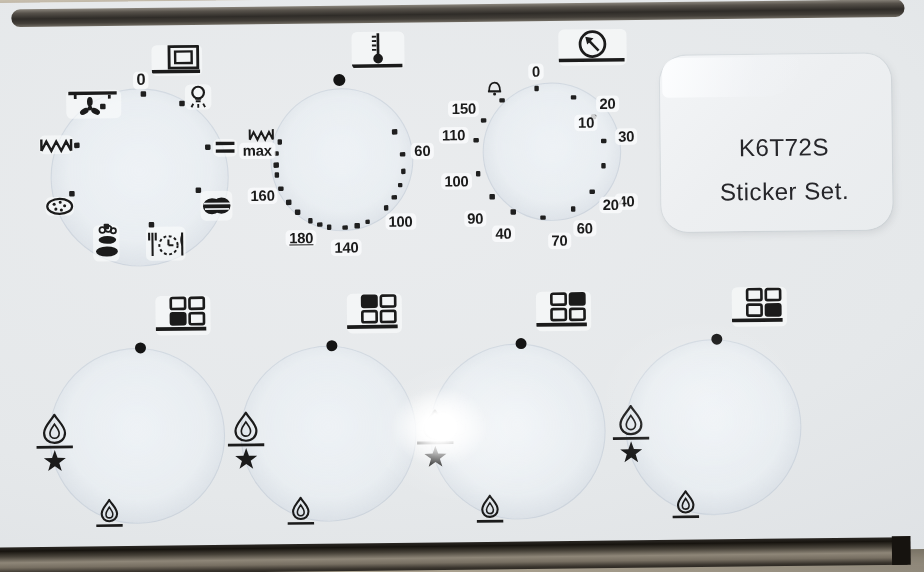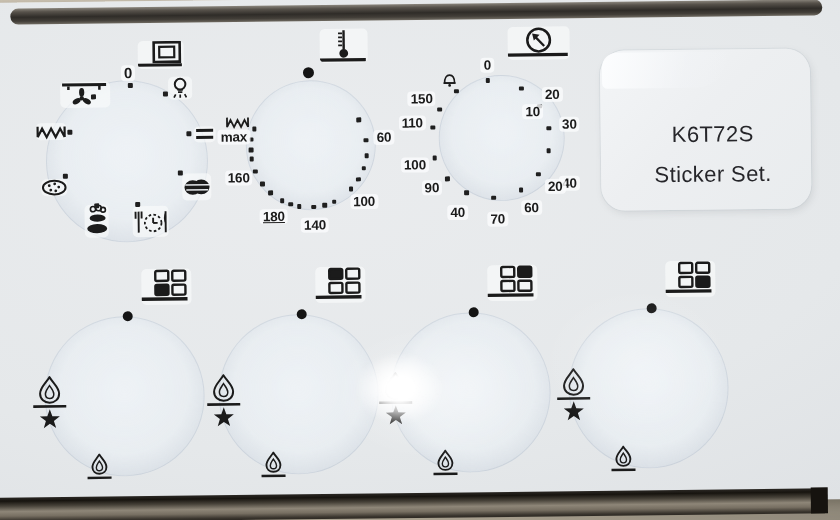--- a/index.html
+++ b/index.html
@@ -204,23 +204,23 @@
             <i class="tick" style="left: 52.2893px; top: 97.7332px;"></i>
             <i class="tick" style="left: 59.4271px; top: 79.6128px;"></i>
             <i class="tick" style="left: 76.159px; top: 61.67px;"></i>
             <span class="dial-num" style="left: 107.417px; top: 36.0451px;">0</span>
             <span class="dial-num" style="left: 152.394px; top: 42.1562px; margin-top: 41px;">10</span>
             <span class="dial-num" style="left: 172px; top: 66.4289px;">20</span>
             <span class="dial-num" style="left: 188.785px; top: 96.1081px;">30</span>
             <span class="dial-num" style="left: 188.252px; top: 126.633px; margin-top: 28px;">40</span>
             <span class="dial-num" style="left: 173.891px; top: 158.145px;">20</span>
             <span class="dial-num" style="left: 150px; top: 179.282px;">60</span>
-            <span class="dial-num" style="left: 116px; top: 189.951px;">70</span>
+            <span class="dial-num" style="left: 127px; top: 189.951px;">70</span>
             <span class="dial-num" style="left: 76.1905px; top: 182.505px;">40</span>
-            <span class="dial-num" style="left: 50.5484px; top: 158px;">90</span>
+            <span class="dial-num" style="left: 50.5484px; top: 169px;">90</span>
             <span class="dial-num" style="left: 33.9155px; top: 134.721px;">100</span>
             <span class="dial-num" style="left: 31.7482px; top: 93.3671px;">110</span>
             <span class="dial-num" style="left: 41.4266px; top: 68.797px;">150</span>
           </div>
       </section>
 
       <div class="label-sticker">
         <div class="peel"></div>
         <div class="label-text">
           <div>K6T72S</div>

